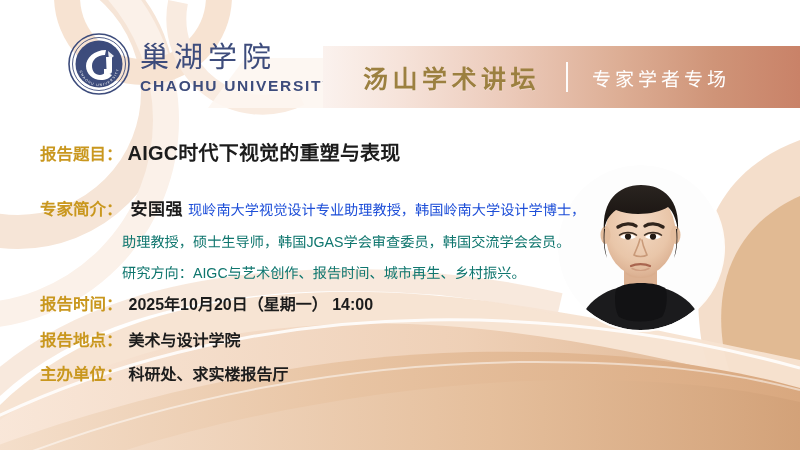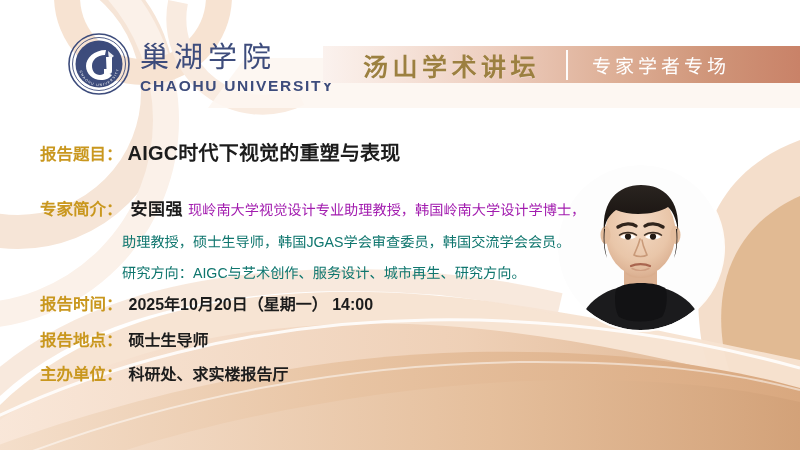--- a/index.html
+++ b/index.html
@@ -72,21 +72,21 @@
     margin-top: 3px;
     white-space: nowrap;
     font-family: "Liberation Sans", sans-serif;
   }
 
   .banner {
     position: absolute;
     left: 323px;
     top: 46px;
     width: 477px;
-    height: 37px;
+    height: 62px;
     background: linear-gradient(90deg,
         #fbf2ee 0%,
         #f6e3da 16%,
         #eccbbb 38%,
         #ddae95 62%,
         #cf9478 82%,
         #c98268 100%);
     display: flex;
     align-items: center;
     z-index: 4;
@@ -171,21 +171,21 @@
   .bio-name {
     font-size: 17px;
     font-weight: bold;
     color: #1c1c1c;
     margin-left: 8px;
     letter-spacing: 0.5px;
     font-family: "Liberation Sans", sans-serif;
   }
   .bio-text {
     font-size: 14.2px;
-    color: #a21caf;
+    color: #1d4ed8;
     margin-left: 5px;
     font-family: Liberation Sans, sans-serif;
   }
   .bio-line {
     font-size: 14.2px;
     color: #0f766e;
     margin-left: 82px;
     margin-top: 11px;
     white-space: nowrap;
     font-family: "Liberation Sans", sans-serif;
@@ -391,31 +391,31 @@
       <span class="title-text">AIGC时代下视觉的重塑与表现</span>
     </div>
 
     <div class="row-bio">
       <div class="bio-first-line">
         <span class="label">专家简介：</span>
         <span class="bio-name">安国强</span>
         <span class="bio-text">现岭南大学视觉设计专业助理教授，韩国岭南大学设计学博士，</span>
       </div>
       <div class="bio-line">助理教授，硕士生导师，韩国JGAS学会审查委员，韩国交流学会会员。</div>
-      <div class="bio-line">研究方向：AIGC与艺术创作、服务设计、城市再生、研究方向。</div>
+      <div class="bio-line">研究方向：AIGC与艺术创作、报告时间、城市再生、乡村振兴。</div>
     </div>
 
     <div class="row-meta row-time">
       <span class="label">报告时间：</span>
       <span class="meta-value">2025年10月20日（星期一） 14:00</span>
     </div>
 
     <div class="row-meta row-place">
       <span class="label">报告地点：</span>
-      <span class="meta-value">硕士生导师</span>
+      <span class="meta-value">美术与设计学院</span>
     </div>
 
     <div class="row-meta row-host">
       <span class="label">主办单位：</span>
       <span class="meta-value">科研处、求实楼报告厅</span>
     </div>
 
   </div>
 </div>
 

